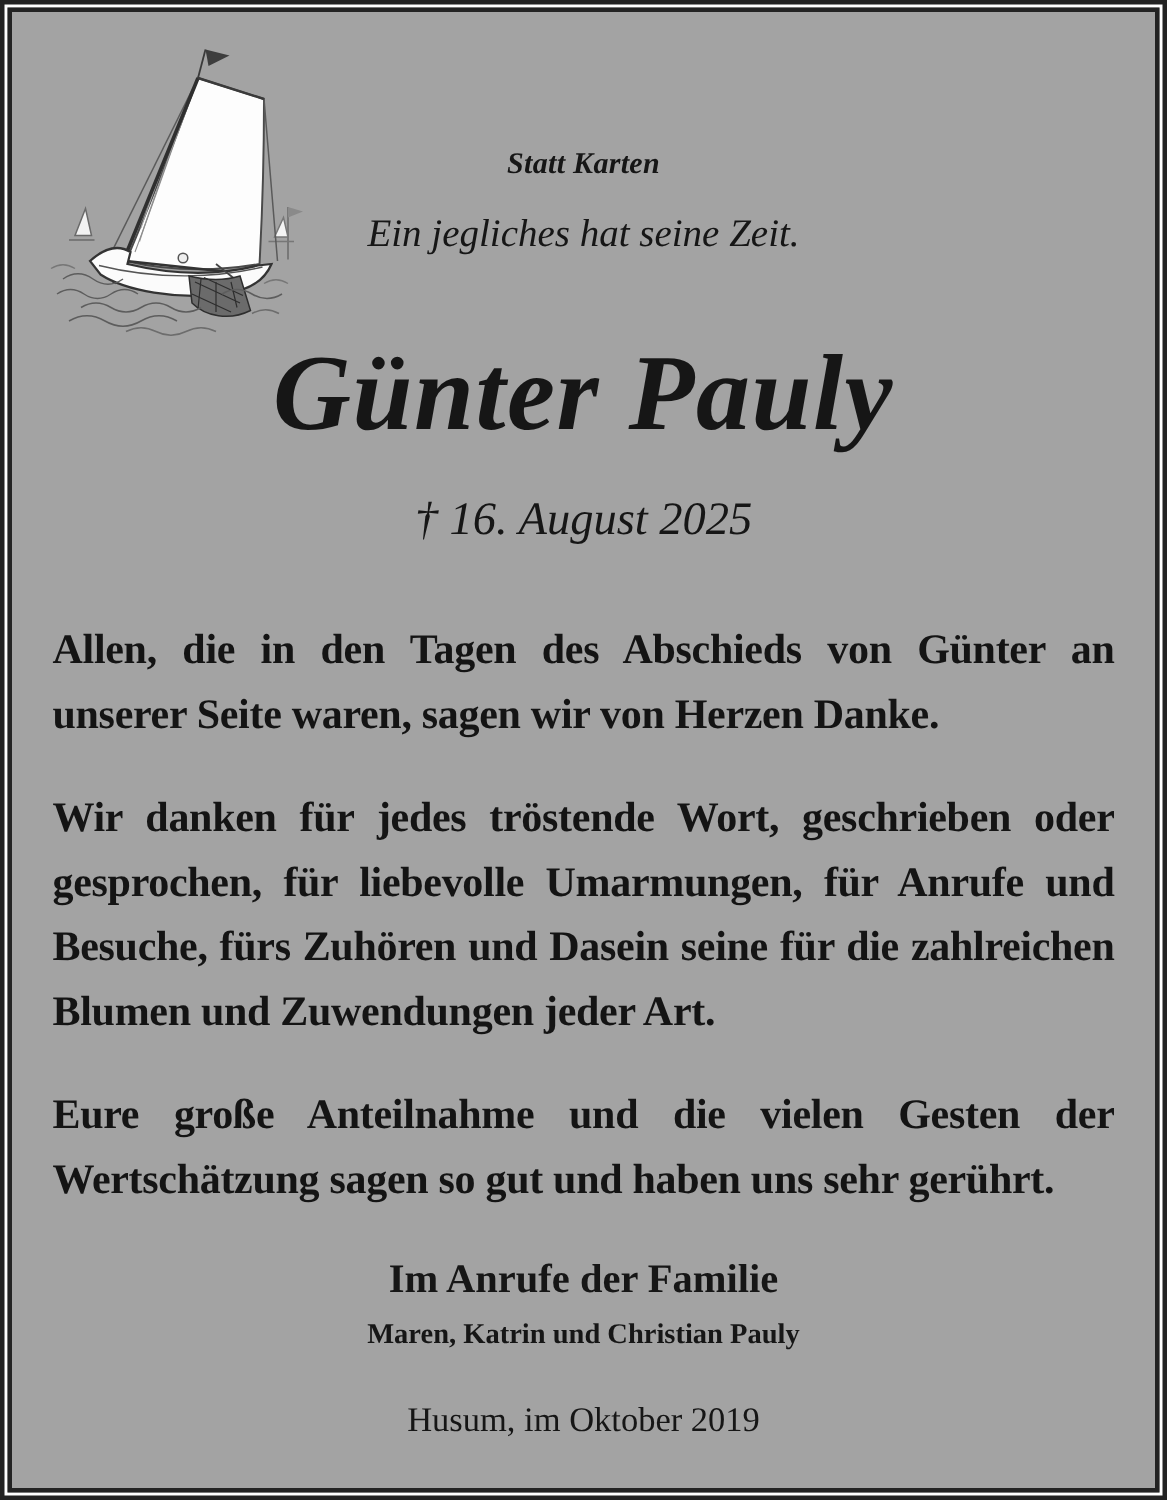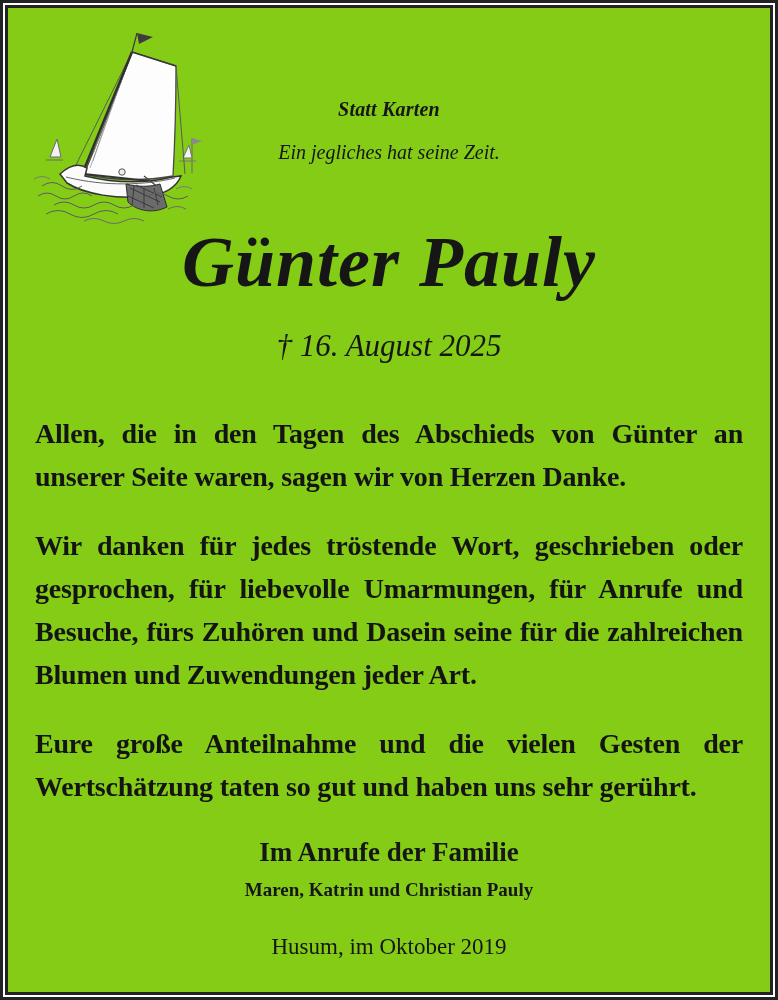--- a/index.html
+++ b/index.html
@@ -9,42 +9,42 @@
   .sheet {
     width: 778px; height: 1000px;
     border: 3px solid #232323;
     padding: 2px;
     background: #ffffff;
   }
   .inner {
     width: 100%; height: 100%;
     border: 3px solid #232323;
     position: relative;
-    background: #84cc16;
+    background: #a3a3a3;
     overflow: hidden;
   }
 
   .boat {
     position: absolute;
     left: 18px; top: 18px;
     width: 178px; height: 198px;
   }
 
   .centered-abs {
     position: absolute; left: 0; right: 0;
     text-align: center;
   }
   .pre-header {
     top: 90px;
     font-size: 20px; font-weight: bold; font-style: italic;
     letter-spacing: 0.2px;
   }
   .epigraph {
     top: 133px;
-    font-size: 20px; font-style: italic;
+    font-size: 26px; font-style: italic;
   }
   .deceased-name {
     top: 213px;
     font-size: 72px; line-height: 1.15;
     font-weight: bold; font-style: italic;
     letter-spacing: 1px;
     white-space: nowrap;
   }
   .death-date {
     top: 320px;
@@ -139,21 +139,21 @@
 
     <div class="centered-abs epigraph">Ein jegliches hat seine Zeit.</div>
 
     <div class="centered-abs deceased-name">Günter Pauly</div>
 
     <div class="centered-abs death-date">† 16. August 2025</div>
 
     <div class="content">
       <p>Allen, die in den Tagen des Abschieds von Günter an unserer Seite waren, sagen wir von Herzen Danke.</p>
       <p>Wir danken für jedes tröstende Wort, geschrieben oder gesprochen, für liebevolle Umarmungen, für Anrufe und Besuche, fürs Zuhören und Dasein seine für die zahlreichen Blumen und Zuwendungen jeder Art.</p>
-      <p>Eure große Anteilnahme und die vielen Gesten der Wertschätzung taten so gut und haben uns sehr gerührt.</p>
+      <p>Eure große Anteilnahme und die vielen Gesten der Wertschätzung sagen so gut und haben uns sehr gerührt.</p>
 
       <div class="signoff">
         <div class="signoff-line1">Im Anrufe der Familie</div>
         <div class="signoff-line2">Maren, Katrin und Christian Pauly</div>
       </div>
 
       <div class="place-date">Husum, im Oktober 2019</div>
     </div>
 
   </div>

